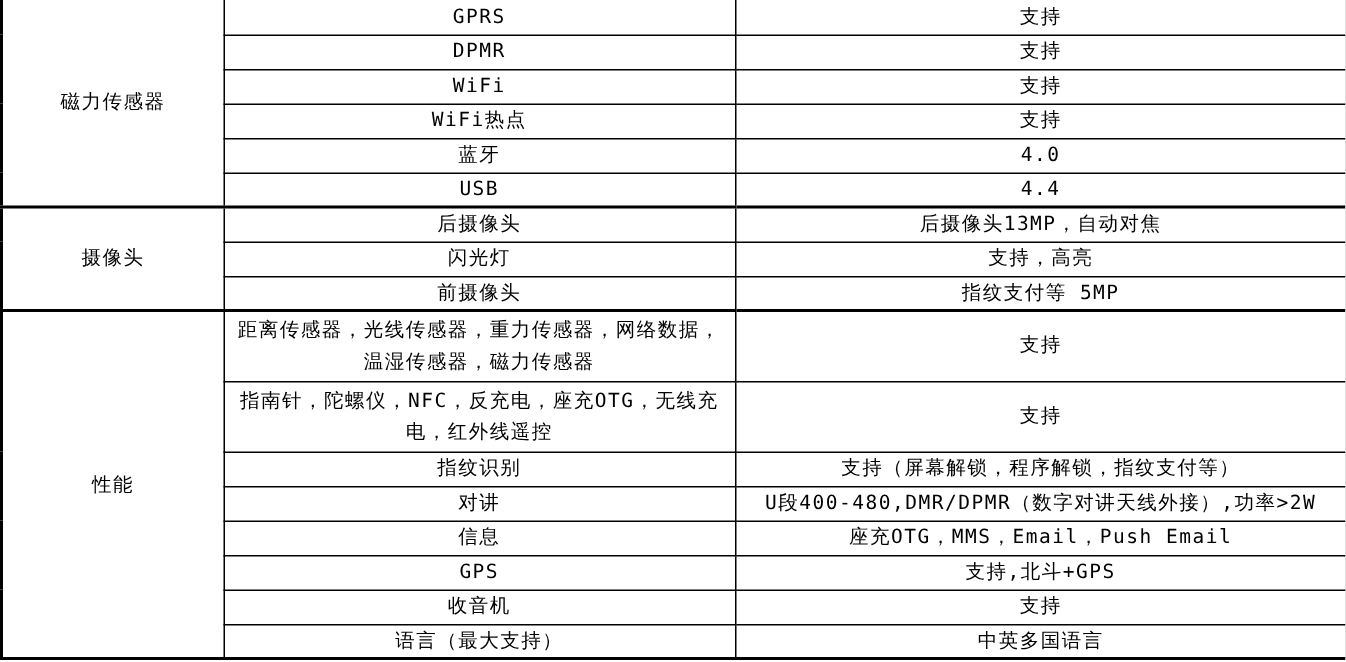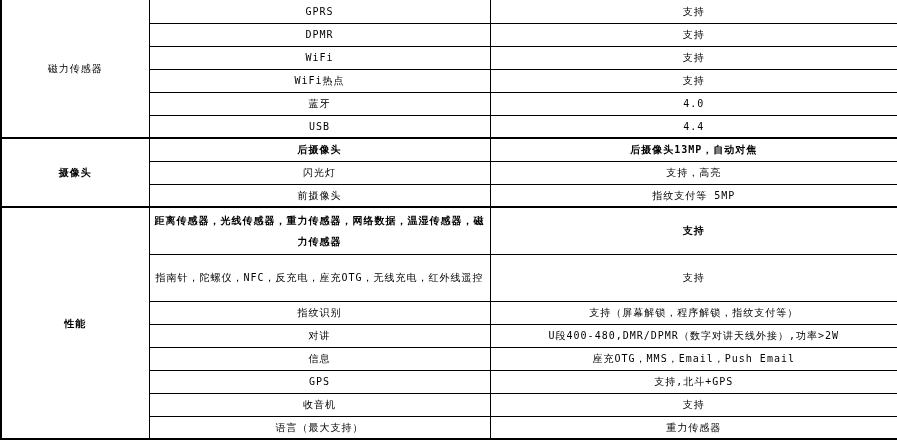--- a/index.html
+++ b/index.html
@@ -19,38 +19,37 @@
     border-collapse: collapse;
     table-layout: fixed;
     width: 897px;
     border: 2px solid #000000;
     border-top: 0;
   }
   table.spec td {
     border: 1px solid #000000;
     text-align: center;
     vertical-align: middle;
-    font-size: 10px;
+    font-size: 13px;
     letter-spacing: 1px;
     line-height: 21px;
     padding: 0 3px;
     overflow: hidden;
   }
   table.spec tr {
     height: 23px;
   }
   table.spec tr.tall {
     height: 47px;
   }
   table.spec tr.first-row td {
     border-top: 0;
   }
   table.spec tr.section-start td {
     border-top: 2px solid #000000;
-    font-weight: bold;
   }
   td.category {
     border-left: 2px solid #000000;
   }
   td.value {
     border-right: 2px solid #000000;
   }
 </style>
 </head>
 <body>
@@ -125,17 +124,17 @@
         <tr>
           <td class="feature">GPS</td>
           <td class="value">支持,北斗+GPS</td>
         </tr>
         <tr>
           <td class="feature">收音机</td>
           <td class="value">支持</td>
         </tr>
         <tr>
           <td class="feature">语言（最大支持）</td>
-          <td class="value">重力传感器</td>
+          <td class="value">中英多国语言</td>
         </tr>
       </tbody>
   </table>
 </div>
 
 </body></html>

